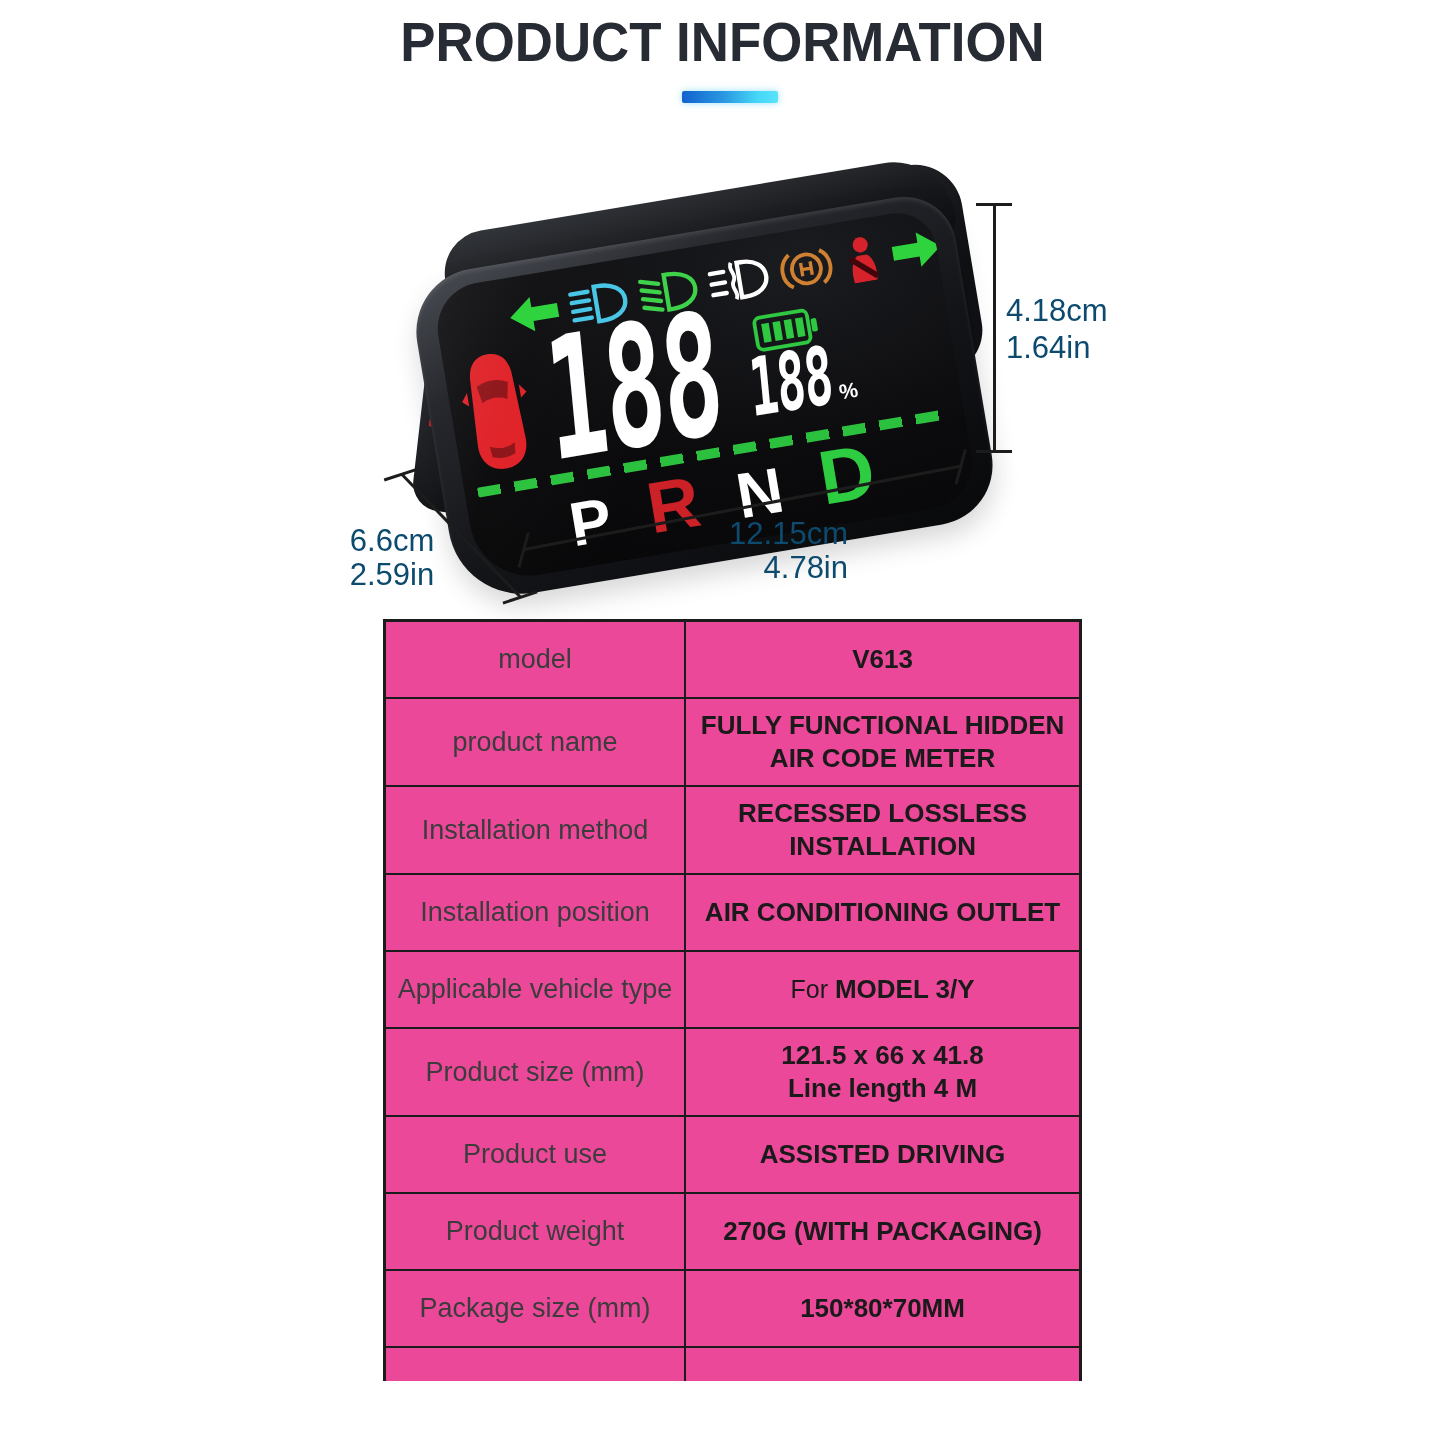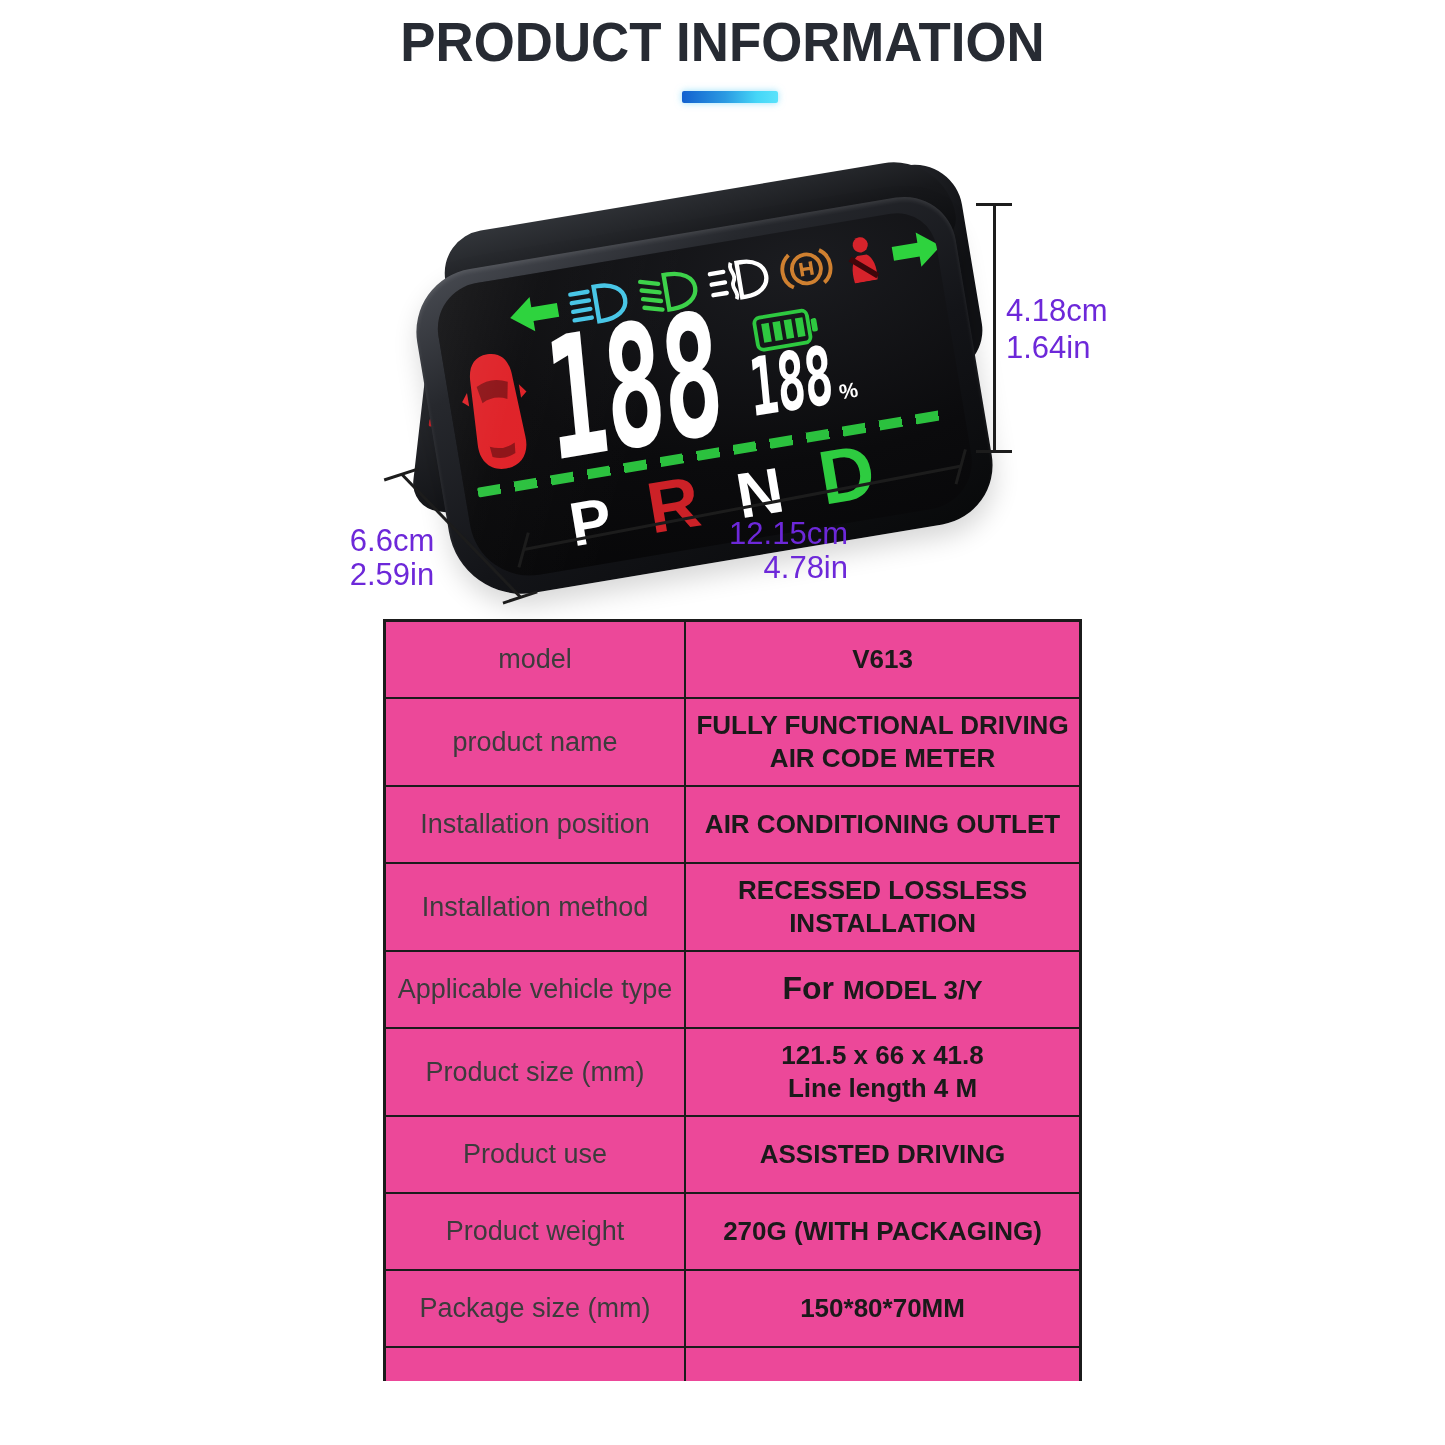--- a/index.html
+++ b/index.html
@@ -80,21 +80,21 @@
   .g-r { color:#cc2127; font-size:72px; }
   .g-n { color:#ffffff; font-size:64px; }
   .g-d { color:#2ecc40; font-size:76px; }
 
   
   .dim-height-line {
     position:absolute; left:976px; top:203px; width:36px; height:244px;
     border-top:3px solid #1c1c1c; border-bottom:3px solid #1c1c1c;
   }
   .dim-height-line::before { content:""; position:absolute; left:17px; top:0; bottom:0; width:3px; background:#1c1c1c; }
-  .dim-label { position:absolute; font-size:31px; color:#6d28d9; line-height:37px; }
+  .dim-label { position:absolute; font-size:31px; color:#0c4a6e; line-height:37px; }
   .dim-height-label { left:1006px; top:292px; text-align:left; }
   .dim-width-label { left:688px; top:517px; width:160px; text-align:right; line-height:34px; }
   .dim-depth-label { left:336px; top:524px; width:112px; text-align:center; line-height:34px; }
   .dim-width-line, .dim-depth-line { position:absolute; height:3px; background:#1c1c1c; transform-origin:left center; }
   .dim-width-line { left:524px; top:548px; width:444px; transform:rotate(-10.8deg); }
   .dim-depth-line { left:402px; top:473px; width:170px; transform:rotate(46deg); }
   .dim-width-line::before, .dim-width-line::after,
   .dim-depth-line::before, .dim-depth-line::after {
     content:""; position:absolute; top:-16px; width:3px; height:36px; background:#1c1c1c; transform:rotate(26deg);
   }
@@ -110,21 +110,21 @@
   .spec-row:last-child { border-bottom:none; min-height:80px; }
   .spec-label {
     width:43.3%; border-right:2px solid #1b1b1b; box-sizing:border-box;
     display:flex; align-items:center; justify-content:center;
     font-size:27px; color:#3c3c3c; padding:10px 8px; text-align:center;
   }
   .spec-value {
     flex:1; display:flex; flex-direction:column; align-items:center; justify-content:center;
     font-size:26px; font-weight:700; color:#1a1a1a; padding:10px 10px; line-height:33px;
   }
-  .spec-value .pfx { font-weight:700; font-size:32px; }
+  .spec-value .pfx { font-weight:400; font-size:25px; }
 
   .watermark { position:absolute; left:16px; top:1401px; font-size:25px; color:#737373; letter-spacing:1px; }
 </style>
 </head>
 <body>
 
 <div class="canvas">
 
   <div class="title">PRODUCT INFORMATION</div>
   <div class="accent-bar"></div>
@@ -246,38 +246,38 @@
   <div class="spec-table" id="spec-table">
       <div class="spec-row">
         <div class="spec-label">model</div>
         <div class="spec-value">
           <div>V613</div>
         </div>
       </div>
       <div class="spec-row">
         <div class="spec-label">product name</div>
         <div class="spec-value">
-          <div>FULLY FUNCTIONAL DRIVING</div>
+          <div>FULLY FUNCTIONAL HIDDEN</div>
           <div>AIR CODE METER</div>
-        </div>
-      </div>
-      <div class="spec-row">
-        <div class="spec-label">Installation position</div>
-        <div class="spec-value">
-          <div>AIR CONDITIONING OUTLET</div>
         </div>
       </div>
       <div class="spec-row">
         <div class="spec-label">Installation method</div>
         <div class="spec-value">
           <div>RECESSED LOSSLESS</div>
           <div>INSTALLATION</div>
         </div>
       </div>
       <div class="spec-row">
+        <div class="spec-label">Installation position</div>
+        <div class="spec-value">
+          <div>AIR CONDITIONING OUTLET</div>
+        </div>
+      </div>
+      <div class="spec-row">
         <div class="spec-label">Applicable vehicle type</div>
         <div class="spec-value">
           <div><span class="pfx">For </span><span>MODEL 3/Y</span></div>
         </div>
       </div>
       <div class="spec-row">
         <div class="spec-label">Product size (mm)</div>
         <div class="spec-value">
           <div>121.5 x 66 x 41.8</div>
           <div>Line length 4 M</div>

